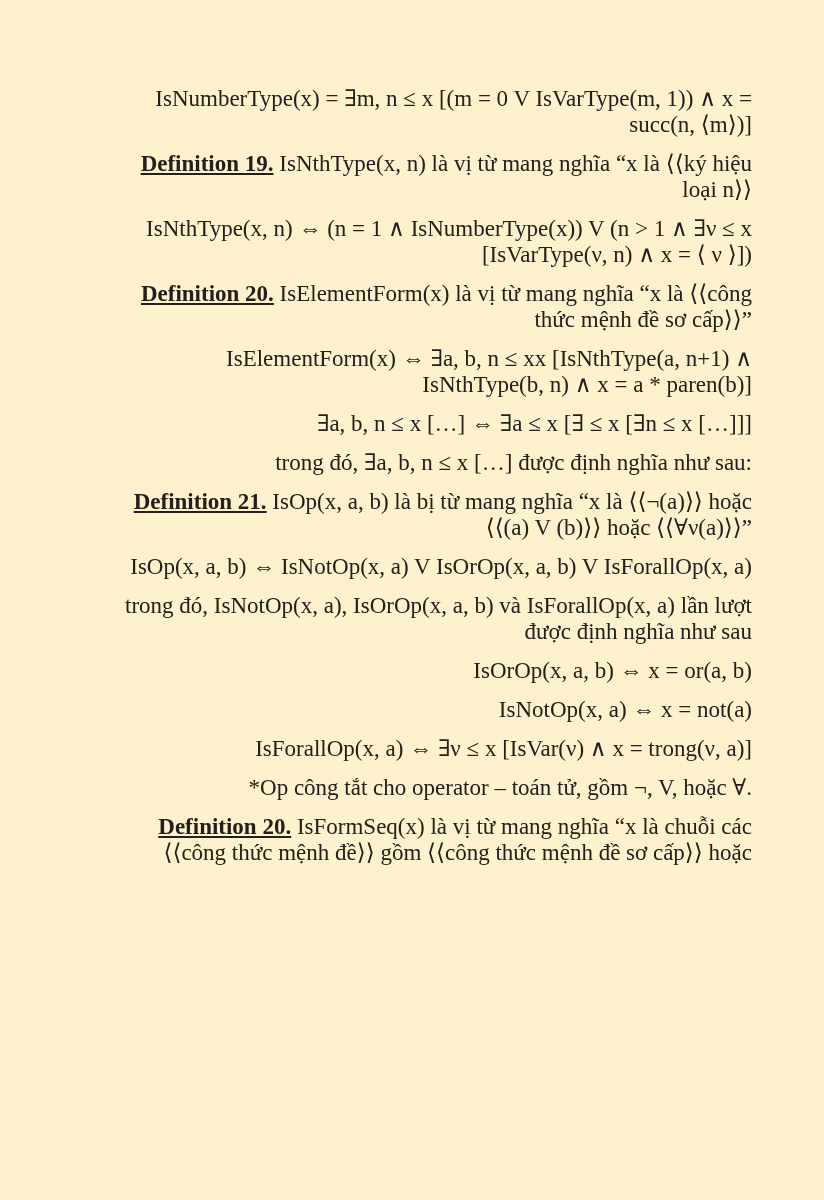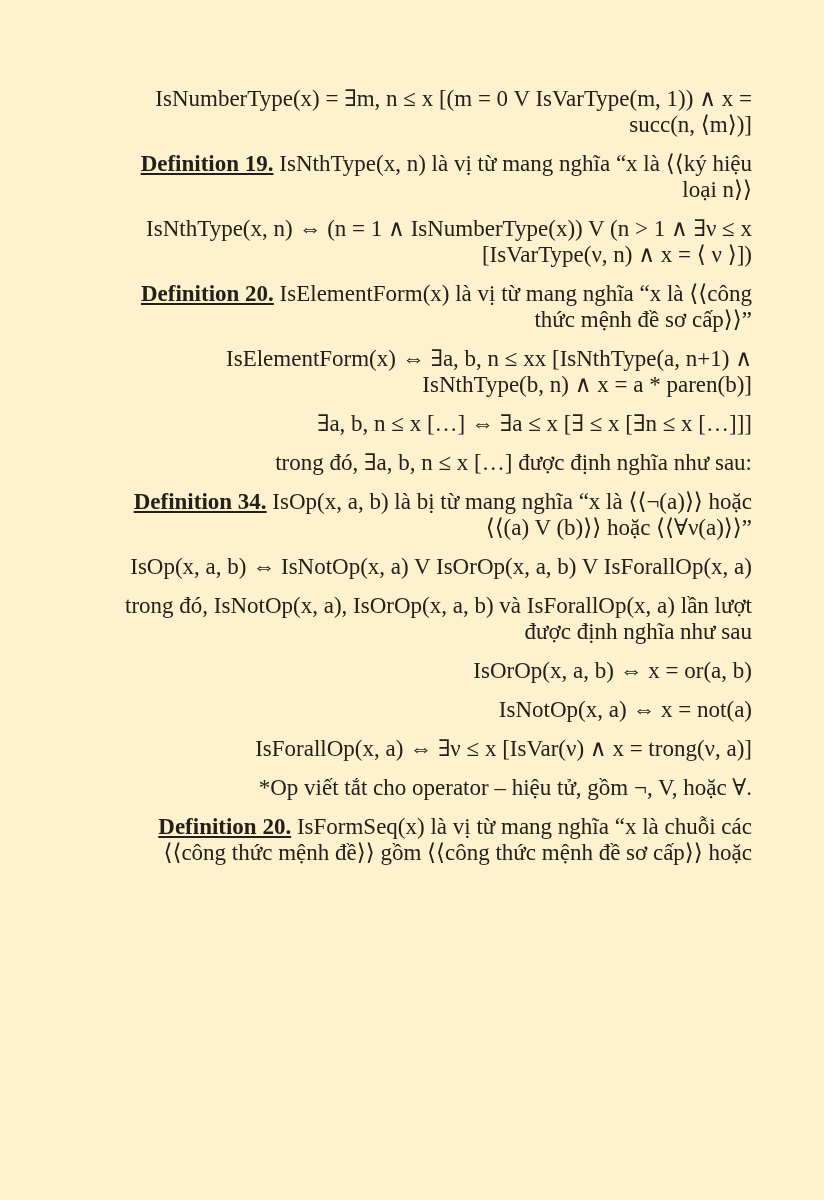--- a/index.html
+++ b/index.html
@@ -32,22 +32,22 @@
 
 <div class="page">
   <div class="content" id="content">
       <p class="para"><span>IsNumberType(x) = ∃m, n ≤ x [(m = 0 V IsVarType(m, 1)) ∧ x = succ(n, ⟨m⟩)]</span></p>
       <p class="para"><strong>Definition 19.</strong><span> IsNthType(x, n) là vị từ mang nghĩa “x là ⟨⟨ký hiệu loại n⟩⟩</span></p>
       <p class="para"><span>IsNthType(x, n) ⇔ (n = 1 ∧ IsNumberType(x)) V (n &gt; 1 ∧ ∃ν ≤ x [IsVarType(ν, n) ∧ x = ⟨ ν ⟩])</span></p>
       <p class="para"><strong>Definition 20.</strong><span> IsElementForm(x) là vị từ mang nghĩa “x là ⟨⟨công thức mệnh đề sơ cấp⟩⟩”</span></p>
       <p class="para"><span>IsElementForm(x) ⇔ ∃a, b, n ≤ xx [IsNthType(a, n+1) ∧ IsNthType(b, n) ∧ x = a * paren(b)]</span></p>
       <p class="para"><span>∃a, b, n ≤ x […] ⇔ ∃a ≤ x [∃ ≤ x [∃n ≤ x […]]]</span></p>
       <p class="para"><span>trong đó, ∃a, b, n ≤ x […] được định nghĩa như sau:</span></p>
-      <p class="para"><strong>Definition 34.</strong><span> IsOp(x, a, b) là bị từ mang nghĩa “x là ⟨⟨¬(a)⟩⟩ hoặc ⟨⟨(a) V (b)⟩⟩ hoặc ⟨⟨∀ν(a)⟩⟩”</span></p>
+      <p class="para"><strong>Definition 21.</strong><span> IsOp(x, a, b) là bị từ mang nghĩa “x là ⟨⟨¬(a)⟩⟩ hoặc ⟨⟨(a) V (b)⟩⟩ hoặc ⟨⟨∀ν(a)⟩⟩”</span></p>
       <p class="para"><span>IsOp(x, a, b) ⇔ IsNotOp(x, a) V IsOrOp(x, a, b) V IsForallOp(x, a)</span></p>
       <p class="para"><span>trong đó, IsNotOp(x, a), IsOrOp(x, a, b) và IsForallOp(x, a) lần lượt được định nghĩa như sau</span></p>
       <p class="para"><span>IsOrOp(x, a, b) ⇔ x = or(a, b)</span></p>
       <p class="para"><span>IsNotOp(x, a) ⇔ x = not(a)</span></p>
       <p class="para"><span>IsForallOp(x, a) ⇔ ∃ν ≤ x [IsVar(ν) ∧ x = trong(ν, a)]</span></p>
-      <p class="para"><span>*Op viết tắt cho operator – hiệu tử, gồm ¬, V, hoặc ∀.</span></p>
+      <p class="para"><span>*Op công tắt cho operator – toán tử, gồm ¬, V, hoặc ∀.</span></p>
       <p class="para"><strong>Definition 20.</strong><span> IsFormSeq(x) là vị từ mang nghĩa “x là chuỗi các ⟨⟨công thức mệnh đề⟩⟩ gồm ⟨⟨công thức mệnh đề sơ cấp⟩⟩ hoặc</span></p>
     </div>
 </div>
 
 </body></html>

